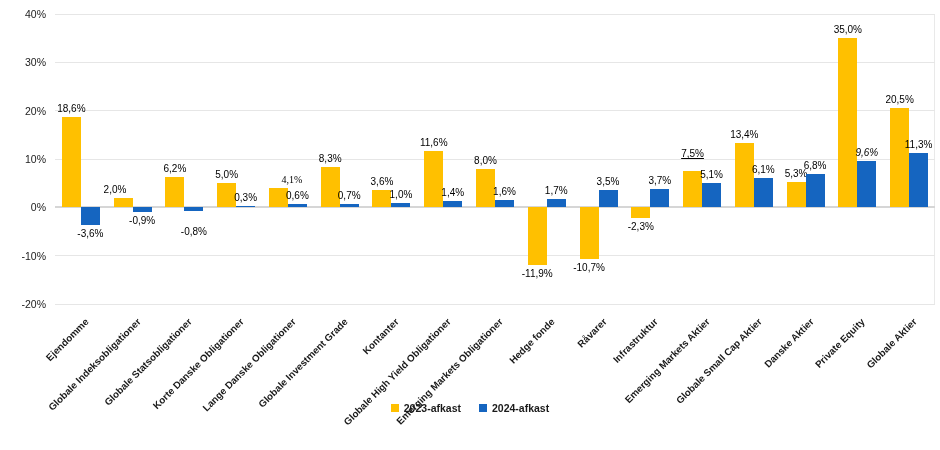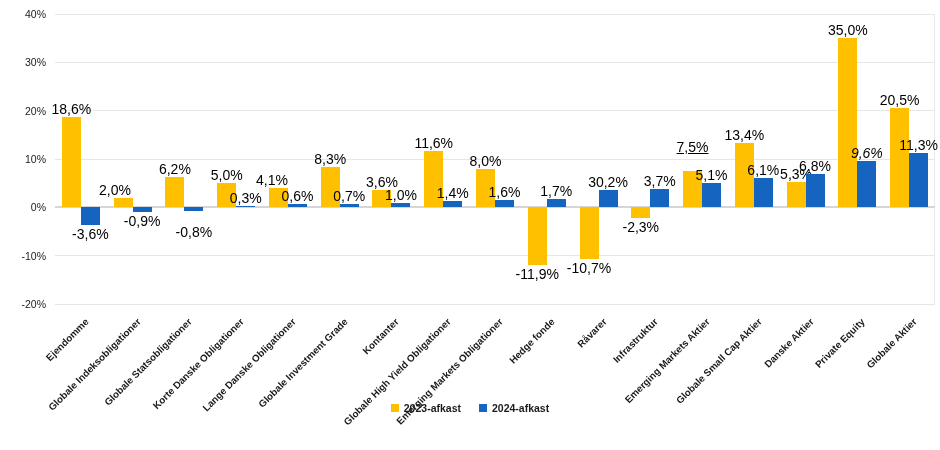--- a/index.html
+++ b/index.html
@@ -41,21 +41,21 @@
     position: absolute;
     right: 0; top: 0; bottom: 0;
     width: 0;
     border-right: 1px solid #e9e9e9;
   }
   .bar { position: absolute; }
   .bar-label {
     position: absolute;
     width: 46px;
     text-align: center;
-    font-size: 14px;
+    font-size: 10px;
     line-height: 12px;
     color: #000;
     white-space: nowrap;
   }
   #xlabels {
     position: absolute;
     left: 55px; top: 306px;
     width: 880px; height: 96px;
   }
   .cat-label {
@@ -121,21 +121,21 @@
       <div class="bar-label" style="left: 64.1471px; top: 200.683px;">-0,9%</div>
       <div class="bar" style="left: 110.412px; top: 163.367px; width: 19px; height: 29.9667px; background: rgb(255, 192, 0);"></div>
       <div class="bar-label" style="left: 96.9118px; top: 149.367px;">6,2%</div>
       <div class="bar" style="left: 129.412px; top: 193.333px; width: 19px; height: 3.86667px; background: rgb(21, 101, 192);"></div>
       <div class="bar-label" style="left: 115.912px; top: 212px;">-0,8%</div>
       <div class="bar" style="left: 162.176px; top: 169.167px; width: 19px; height: 24.1667px; background: rgb(255, 192, 0);"></div>
       <div class="bar-label" style="left: 148.676px; top: 155.167px;">5,0%</div>
       <div class="bar" style="left: 181.176px; top: 191.883px; width: 19px; height: 1.45px; background: rgb(21, 101, 192);"></div>
       <div class="bar-label" style="left: 167.676px; top: 177.883px;">0,3%</div>
       <div class="bar" style="left: 213.941px; top: 173.517px; width: 19px; height: 19.8167px; background: rgb(255, 192, 0);"></div>
-      <div class="bar-label" style="left: 194px; top: 159.517px;">4,1%</div>
+      <div class="bar-label" style="left: 214px; top: 159.517px; font-family: Liberation Serif, serif;">4,1%</div>
       <div class="bar" style="left: 232.941px; top: 190.433px; width: 19px; height: 2.9px; background: rgb(21, 101, 192);"></div>
       <div class="bar-label" style="left: 219.441px; top: 176.433px;">0,6%</div>
       <div class="bar" style="left: 265.706px; top: 153.217px; width: 19px; height: 40.1167px; background: rgb(255, 192, 0);"></div>
       <div class="bar-label" style="left: 252.206px; top: 139.217px;">8,3%</div>
       <div class="bar" style="left: 284.706px; top: 189.95px; width: 19px; height: 3.38333px; background: rgb(21, 101, 192);"></div>
       <div class="bar-label" style="left: 271.206px; top: 175.95px;">0,7%</div>
       <div class="bar" style="left: 317.471px; top: 175.933px; width: 19px; height: 17.4px; background: rgb(255, 192, 0);"></div>
       <div class="bar-label" style="left: 303.971px; top: 161.933px;">3,6%</div>
       <div class="bar" style="left: 336.471px; top: 188.5px; width: 19px; height: 4.83333px; background: rgb(21, 101, 192);"></div>
       <div class="bar-label" style="left: 322.971px; top: 174.5px;">1,0%</div>
@@ -147,27 +147,27 @@
       <div class="bar-label" style="left: 407.5px; top: 140.667px; text-align: center;">8,0%</div>
       <div class="bar" style="left: 440px; top: 185.6px; width: 19px; height: 7.73333px; background: rgb(21, 101, 192);"></div>
       <div class="bar-label" style="left: 426.5px; top: 171.6px;">1,6%</div>
       <div class="bar" style="left: 472.765px; top: 193.333px; width: 19px; height: 57.5167px; background: rgb(255, 192, 0);"></div>
       <div class="bar-label" style="left: 459.265px; top: 253.85px;">-11,9%</div>
       <div class="bar" style="left: 491.765px; top: 185.117px; width: 19px; height: 8.21667px; background: rgb(21, 101, 192);"></div>
       <div class="bar-label" style="left: 478.265px; top: 171.117px;">1,7%</div>
       <div class="bar" style="left: 524.529px; top: 193.333px; width: 19px; height: 51.7167px; background: rgb(255, 192, 0);"></div>
       <div class="bar-label" style="left: 511.029px; top: 248.05px;">-10,7%</div>
       <div class="bar" style="left: 543.529px; top: 176.417px; width: 19px; height: 16.9167px; background: rgb(21, 101, 192);"></div>
-      <div class="bar-label" style="left: 530.029px; top: 162.417px;">30,2%</div>
+      <div class="bar-label" style="left: 530.029px; top: 162.417px;">3,5%</div>
       <div class="bar" style="left: 576.294px; top: 193.333px; width: 19px; height: 11.1167px; background: rgb(255, 192, 0);"></div>
       <div class="bar-label" style="left: 562.794px; top: 207.45px;">-2,3%</div>
       <div class="bar" style="left: 595.294px; top: 175.45px; width: 19px; height: 17.8833px; background: rgb(21, 101, 192);"></div>
       <div class="bar-label" style="left: 581.794px; top: 161.45px;">3,7%</div>
       <div class="bar" style="left: 628.059px; top: 157.083px; width: 19px; height: 36.25px; background: rgb(255, 192, 0);"></div>
-      <div class="bar-label" style="left: 614.559px; top: 127px; text-decoration: underline;">7,5%</div>
+      <div class="bar-label" style="left: 614.559px; top: 134px; text-decoration: underline;">7,5%</div>
       <div class="bar" style="left: 647.059px; top: 168.683px; width: 19px; height: 24.65px; background: rgb(21, 101, 192);"></div>
       <div class="bar-label" style="left: 633.559px; top: 154.683px;">5,1%</div>
       <div class="bar" style="left: 679.824px; top: 128.567px; width: 19px; height: 64.7667px; background: rgb(255, 192, 0);"></div>
       <div class="bar-label" style="left: 666.324px; top: 114.567px;">13,4%</div>
       <div class="bar" style="left: 698.824px; top: 163.85px; width: 19px; height: 29.4833px; background: rgb(21, 101, 192);"></div>
       <div class="bar-label" style="left: 685.324px; top: 149.85px;">6,1%</div>
       <div class="bar" style="left: 731.588px; top: 167.717px; width: 19px; height: 25.6167px; background: rgb(255, 192, 0);"></div>
       <div class="bar-label" style="left: 718.088px; top: 153.717px;">5,3%</div>
       <div class="bar" style="left: 750.588px; top: 160.467px; width: 19px; height: 32.8667px; background: rgb(21, 101, 192);"></div>
       <div class="bar-label" style="left: 737.088px; top: 146.467px;">6,8%</div>

